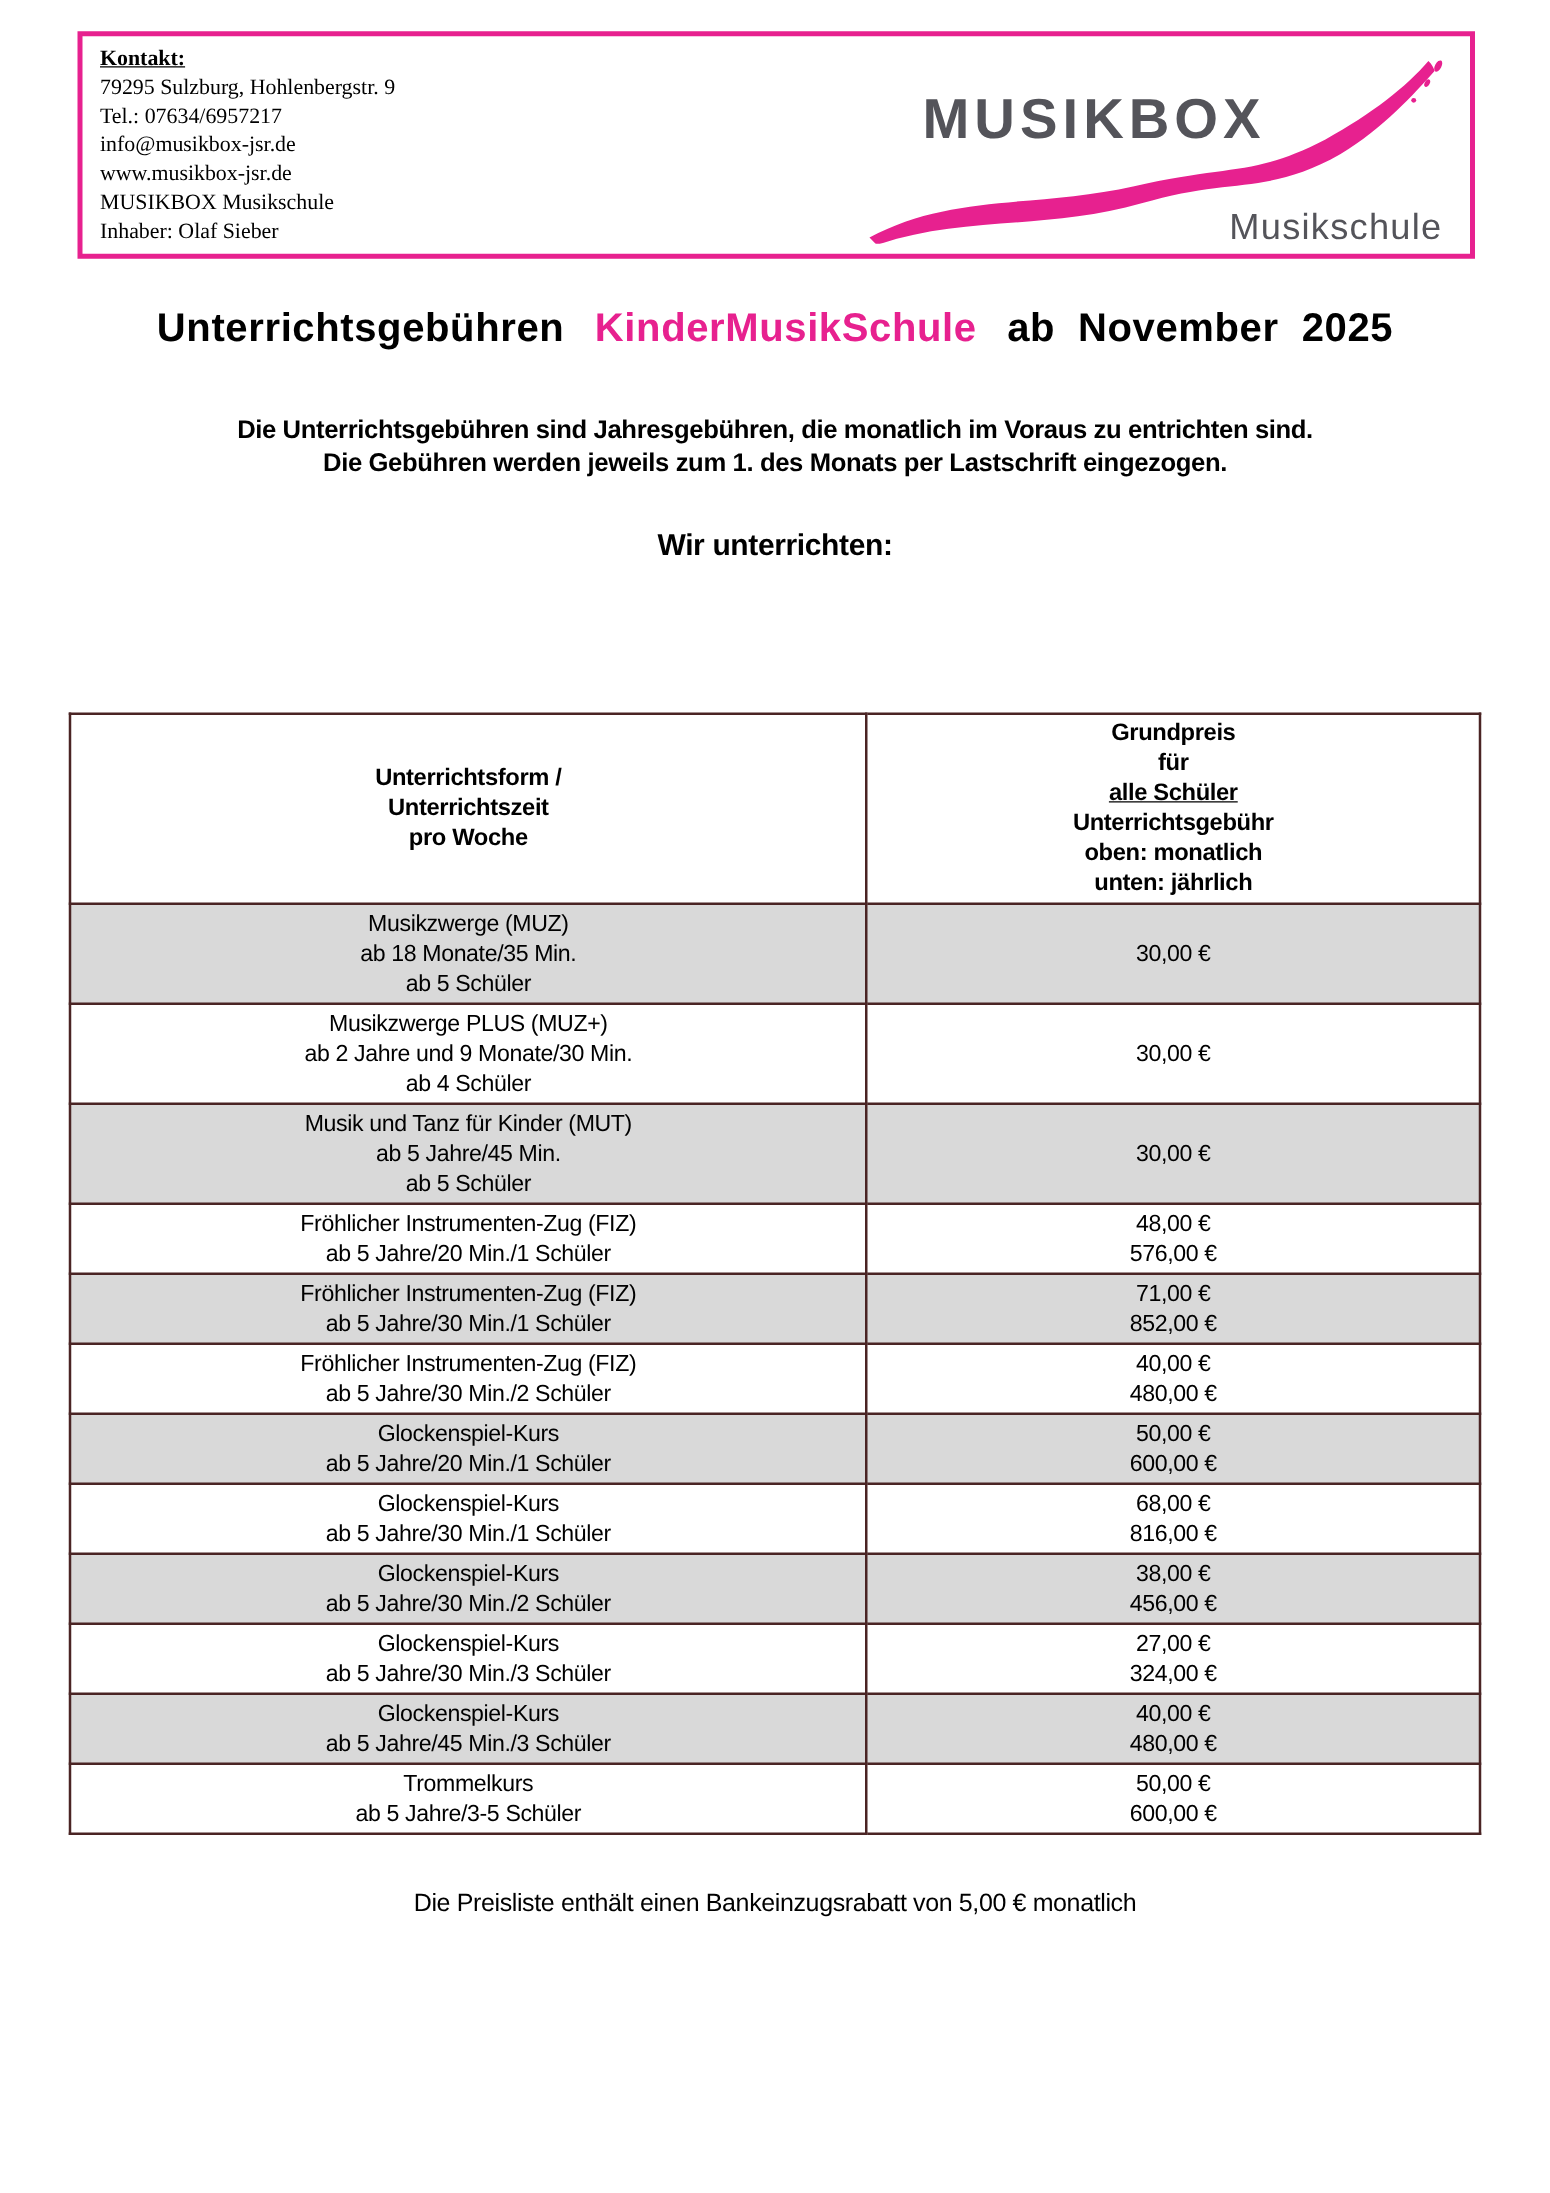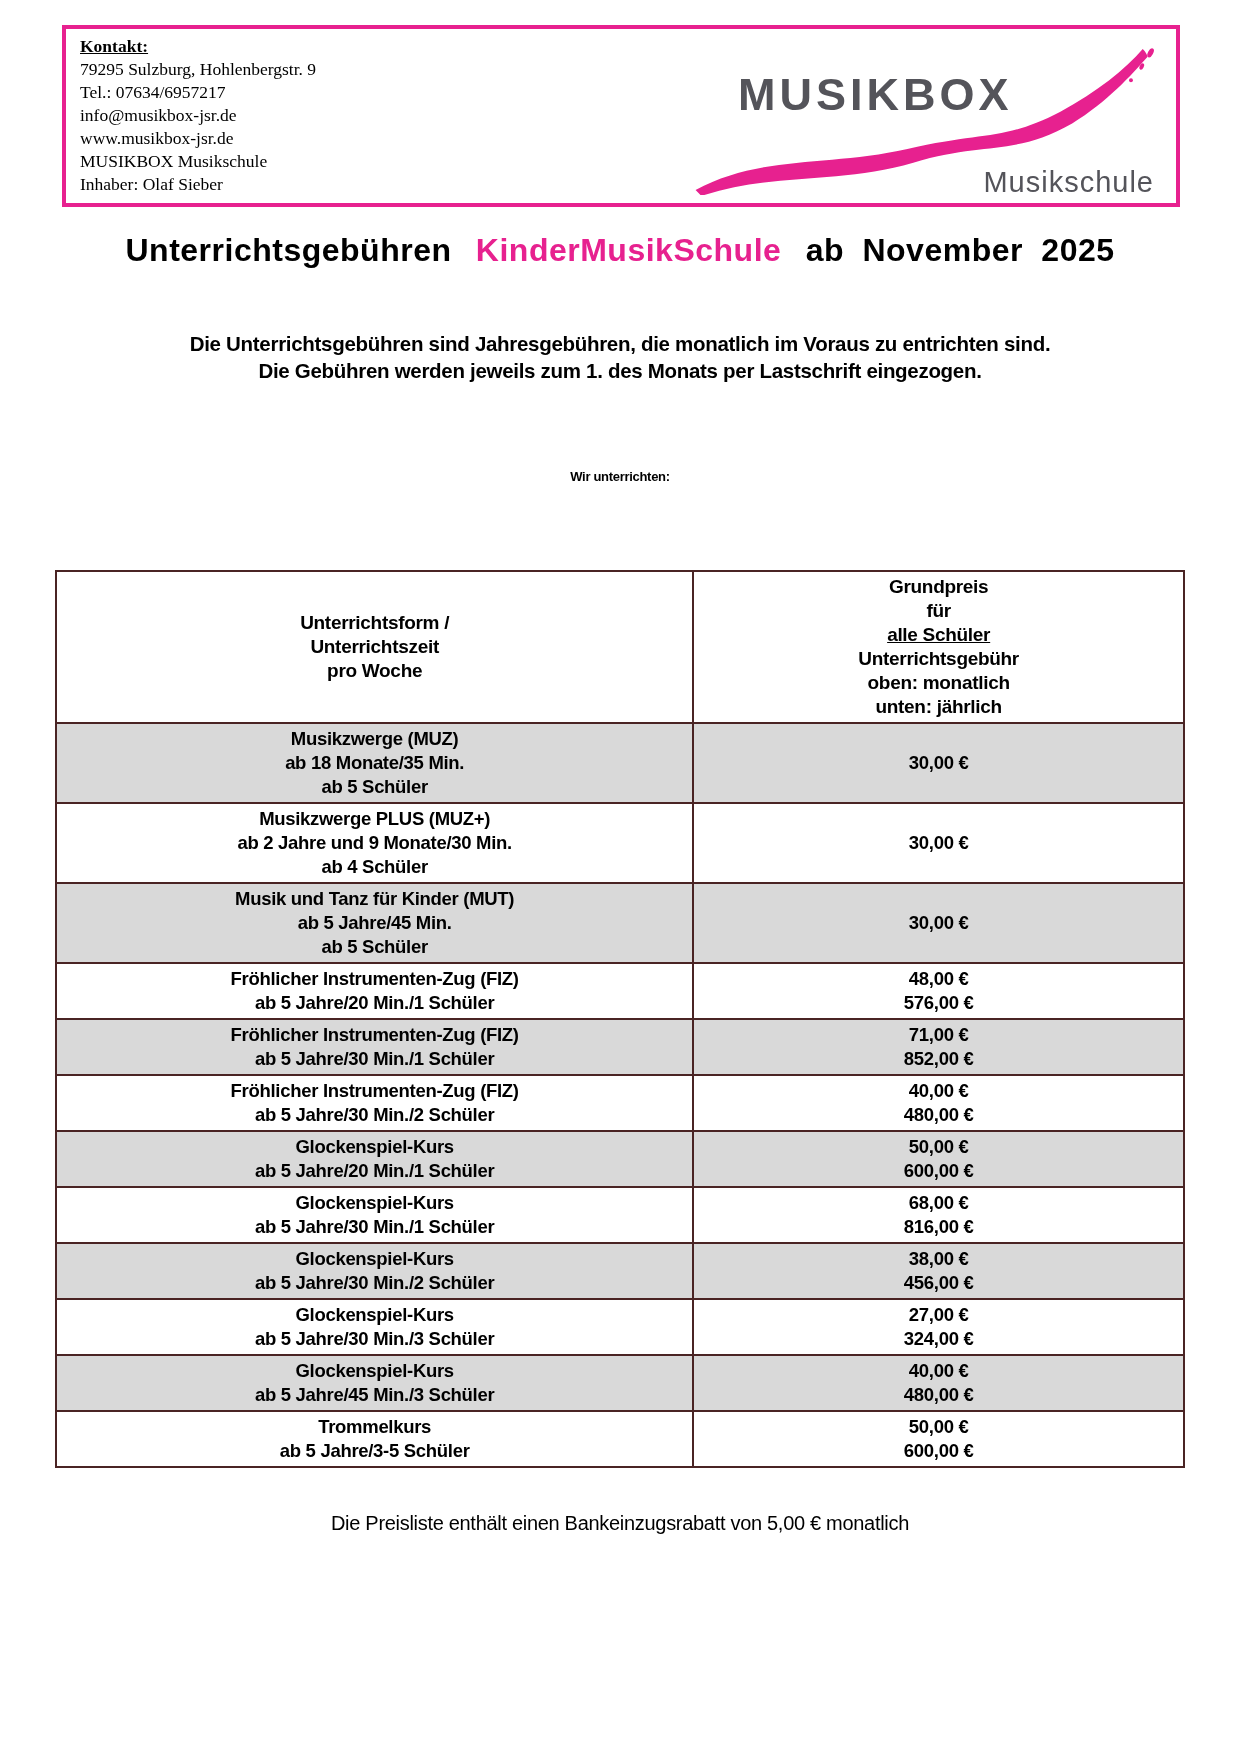--- a/index.html
+++ b/index.html
@@ -45,58 +45,57 @@
     color:var(--logo-gray);
   }
   .logo-sub{
     position:absolute;right:16px;bottom:4px;
     font-weight:normal;font-size:29px;letter-spacing:1px;
     color:var(--logo-gray);
   }
 
   
   .doc-title{
-    position:absolute;left:0;top:232px;width:100%;
+    position:absolute;left:0;top:244px;width:100%;
     text-align:center;
     font-weight:bold;font-size:32px;
     letter-spacing:0.5px;word-spacing:9px;
   }
   .doc-title .hl{color:var(--pink);margin:0 6px;}
 
   
   .intro{
     position:absolute;left:0;top:330px;width:100%;
     text-align:center;
     font-weight:bold;font-size:20.5px;line-height:27px;
     letter-spacing:-0.3px;
   }
 
   
   .teach{
     position:absolute;left:0;top:424px;width:100%;
     text-align:center;letter-spacing:-0.3px;
   }
-  .teach-heading{font-weight:bold;font-size:13px;line-height:25px;margin-top:40px;}
+  .teach-heading{font-weight:bold;font-size:24px;line-height:25px;}
   .teach-subjects{font-size:19.5px;line-height:25px;}
 
   
   .price-table{
     position:absolute;left:55px;top:570px;
     width:1130px;
     border-collapse:collapse;
     table-layout:fixed;
     font-size:18.5px;line-height:24px;
     letter-spacing:-0.3px;
     text-align:center;
   }
   .price-table td,.price-table th{
     border:2px solid var(--tbl-border);
     padding:3px 6px;
     vertical-align:middle;
-    font-weight:bold;
   }
   .price-table th{font-size:19px;font-weight:bold;}
   .price-table .head-row th{height:150px;background:#fff;border-radius:14px;}
   .price-table .col-course{width:56.5%;}
   .price-table .col-price{width:43.5%;}
   .price-table tr.shaded td{background:var(--shade);}
   .price-table td{background:#fff;height:54px;}
   .underline{text-decoration:underline;}
 
   

